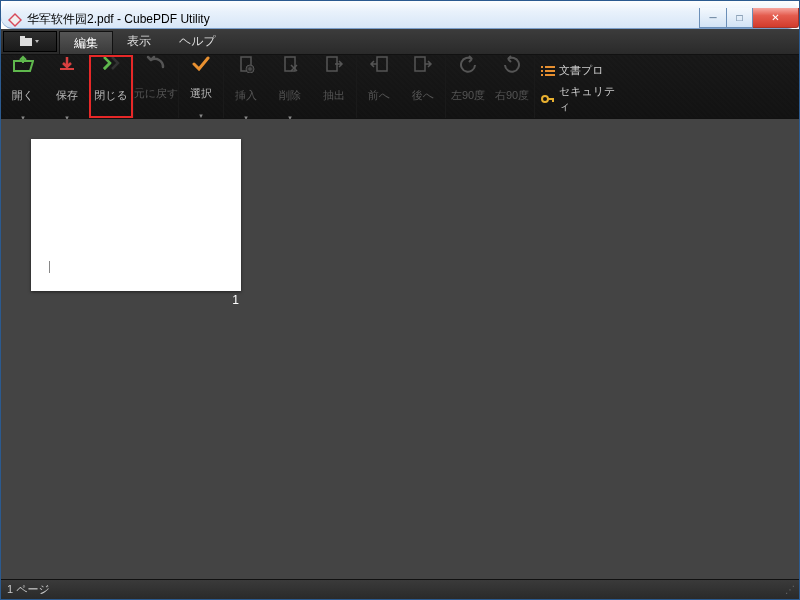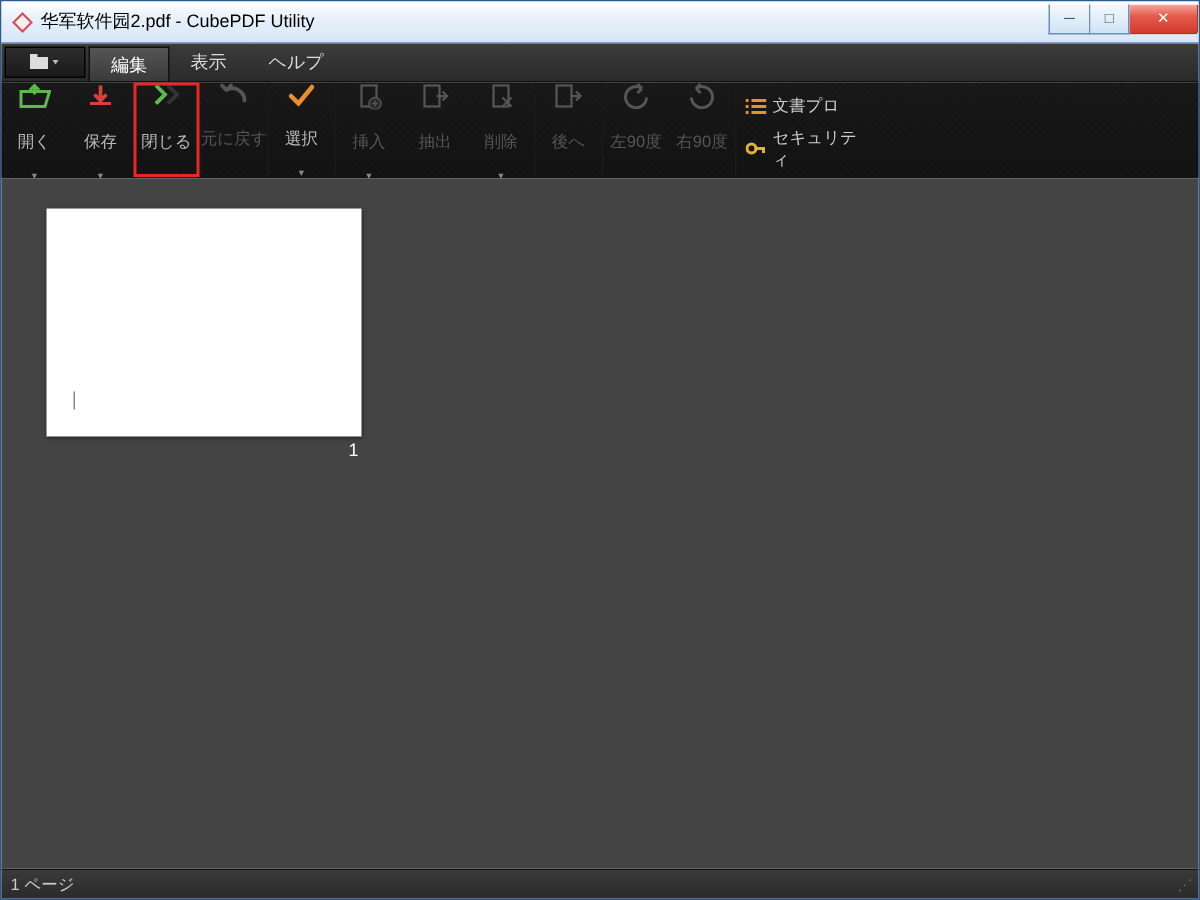--- a/index.html
+++ b/index.html
@@ -1,18 +1,18 @@
 <!DOCTYPE html>
 <html><head>
 <meta charset="utf-8">
 <style>
 * { margin: 0; padding: 0; box-sizing: border-box; font-family: "MS UI Gothic", "Meiryo", sans-serif; }
 body { background: #5a7fa8; width: 800px; height: 600px; overflow: hidden; }
 .window { width: 800px; height: 600px; background: #fff; border: 1px solid #2b5a8f; display: flex; flex-direction: column; box-shadow: 0 0 8px rgba(0,0,0,.3); }
-.titlebar { height: 28px; background: linear-gradient(#fdfefe,#e8f1fb 40%,#d7e6f7); display: flex; align-items: center; padding: 0 0 0 6px; border-bottom: 1px solid #7a9ec9; }
+.titlebar { height: 28px; background: linear-gradient(#fdfefe,#e8f1fb 40%,#d7e6f7); display: flex; align-items: flex-end; padding: 0 0 0 6px; border-bottom: 1px solid #7a9ec9; border-radius: 12px; }
 .titlebar .app-icon { width: 16px; height: 16px; margin-right: 4px; display: inline-flex; align-items: center; justify-content: center; }
 .titlebar .title-text { font-size: 12px; color: #000; flex: 1; }
 .winbtns { display: flex; height: 20px; margin-top: -4px; }
 .winbtn { width: 28px; height: 20px; border: 1px solid #6b8fb8; border-top: none; background: linear-gradient(#f3f8fd,#d2e3f5); display: flex; align-items: center; justify-content: center; font-size: 10px; color: #3a5a7a; cursor: default; }
 .winbtn.max { width: 26px; }
 .winbtn.close { width: 46px; background: linear-gradient(#f6a7a0,#e45c4e 40%,#d23b2c); color: #fff; border-color: #a83428; border-bottom-right-radius: 3px; }
 .winbtn + .winbtn { border-left: none; }
 
 .menubar { height: 26px; background: linear-gradient(#3c3c3c,#2a2a2a); display: flex; align-items: stretch; border-bottom: 1px solid #111; }
 .folderbtn { width: 54px; background: linear-gradient(#2d2d2d,#1a1a1a); border: 1px solid #000; margin: 2px 2px 2px 2px; display: flex; align-items: center; justify-content: center; color: #ddd; font-size: 11px; }
@@ -140,39 +140,49 @@
                 <circle cx="14" cy="14" r="4" fill="#2a2a2a" stroke="#555"></circle>
                 <path d="M14 12 L14 16 M12 14 L16 14" stroke="#555"></path>
               </svg>
             </span>
             <span class="lbl">挿入</span>
             <span class="dd">▾</span>
           </div>
           <div class="rbtn disabled">
             <span class="icon">
               <svg width="20" height="18" viewBox="0 0 20 18">
+                <rect x="5" y="2" width="10" height="14" fill="none" stroke="#555" stroke-width="1.5"></rect>
+                <path d="M11 10 L17 16 M17 10 L11 16" stroke="#555" stroke-width="1.5"></path>
+              </svg>
+            </span>
+            <span class="lbl">削除</span>
+            <span class="dd">▾</span>
+          </div>
+          <div class="rbtn disabled">
+            <span class="icon">
+              <svg width="20" height="18" viewBox="0 0 20 18">
                 <rect x="3" y="2" width="10" height="14" fill="none" stroke="#555" stroke-width="1.5"></rect>
                 <path d="M11 9 L18 9 M15 6 L18 9 L15 12" fill="none" stroke="#555" stroke-width="1.5"></path>
               </svg>
             </span>
             <span class="lbl">抽出</span>
             <span class="dd">&nbsp;</span>
           </div>
-          <div class="rbtn disabled">
-            <span class="icon">
-              <svg width="20" height="18" viewBox="0 0 20 18">
-                <rect x="5" y="2" width="10" height="14" fill="none" stroke="#555" stroke-width="1.5"></rect>
-                <path d="M11 10 L17 16 M17 10 L11 16" stroke="#555" stroke-width="1.5"></path>
-              </svg>
-            </span>
-            <span class="lbl">削除</span>
-            <span class="dd">▾</span>
-          </div>
-        </div>
-        <div class="rgroup">
+        </div>
+        <div class="rgroup">
+          <div class="rbtn disabled">
+            <span class="icon">
+              <svg width="20" height="18" viewBox="0 0 20 18">
+                <rect x="8" y="2" width="10" height="14" fill="none" stroke="#555" stroke-width="1.5"></rect>
+                <path d="M8 9 L2 9 M5 6 L2 9 L5 12" fill="none" stroke="#555" stroke-width="1.5"></path>
+              </svg>
+            </span>
+            <span class="lbl">前へ</span>
+            <span class="dd">&nbsp;</span>
+          </div>
           <div class="rbtn disabled">
             <span class="icon">
               <svg width="20" height="18" viewBox="0 0 20 18">
                 <rect x="2" y="2" width="10" height="14" fill="none" stroke="#555" stroke-width="1.5"></rect>
                 <path d="M12 9 L18 9 M15 6 L18 9 L15 12" fill="none" stroke="#555" stroke-width="1.5"></path>
               </svg>
             </span>
             <span class="lbl">後へ</span>
             <span class="dd">&nbsp;</span>
           </div>

